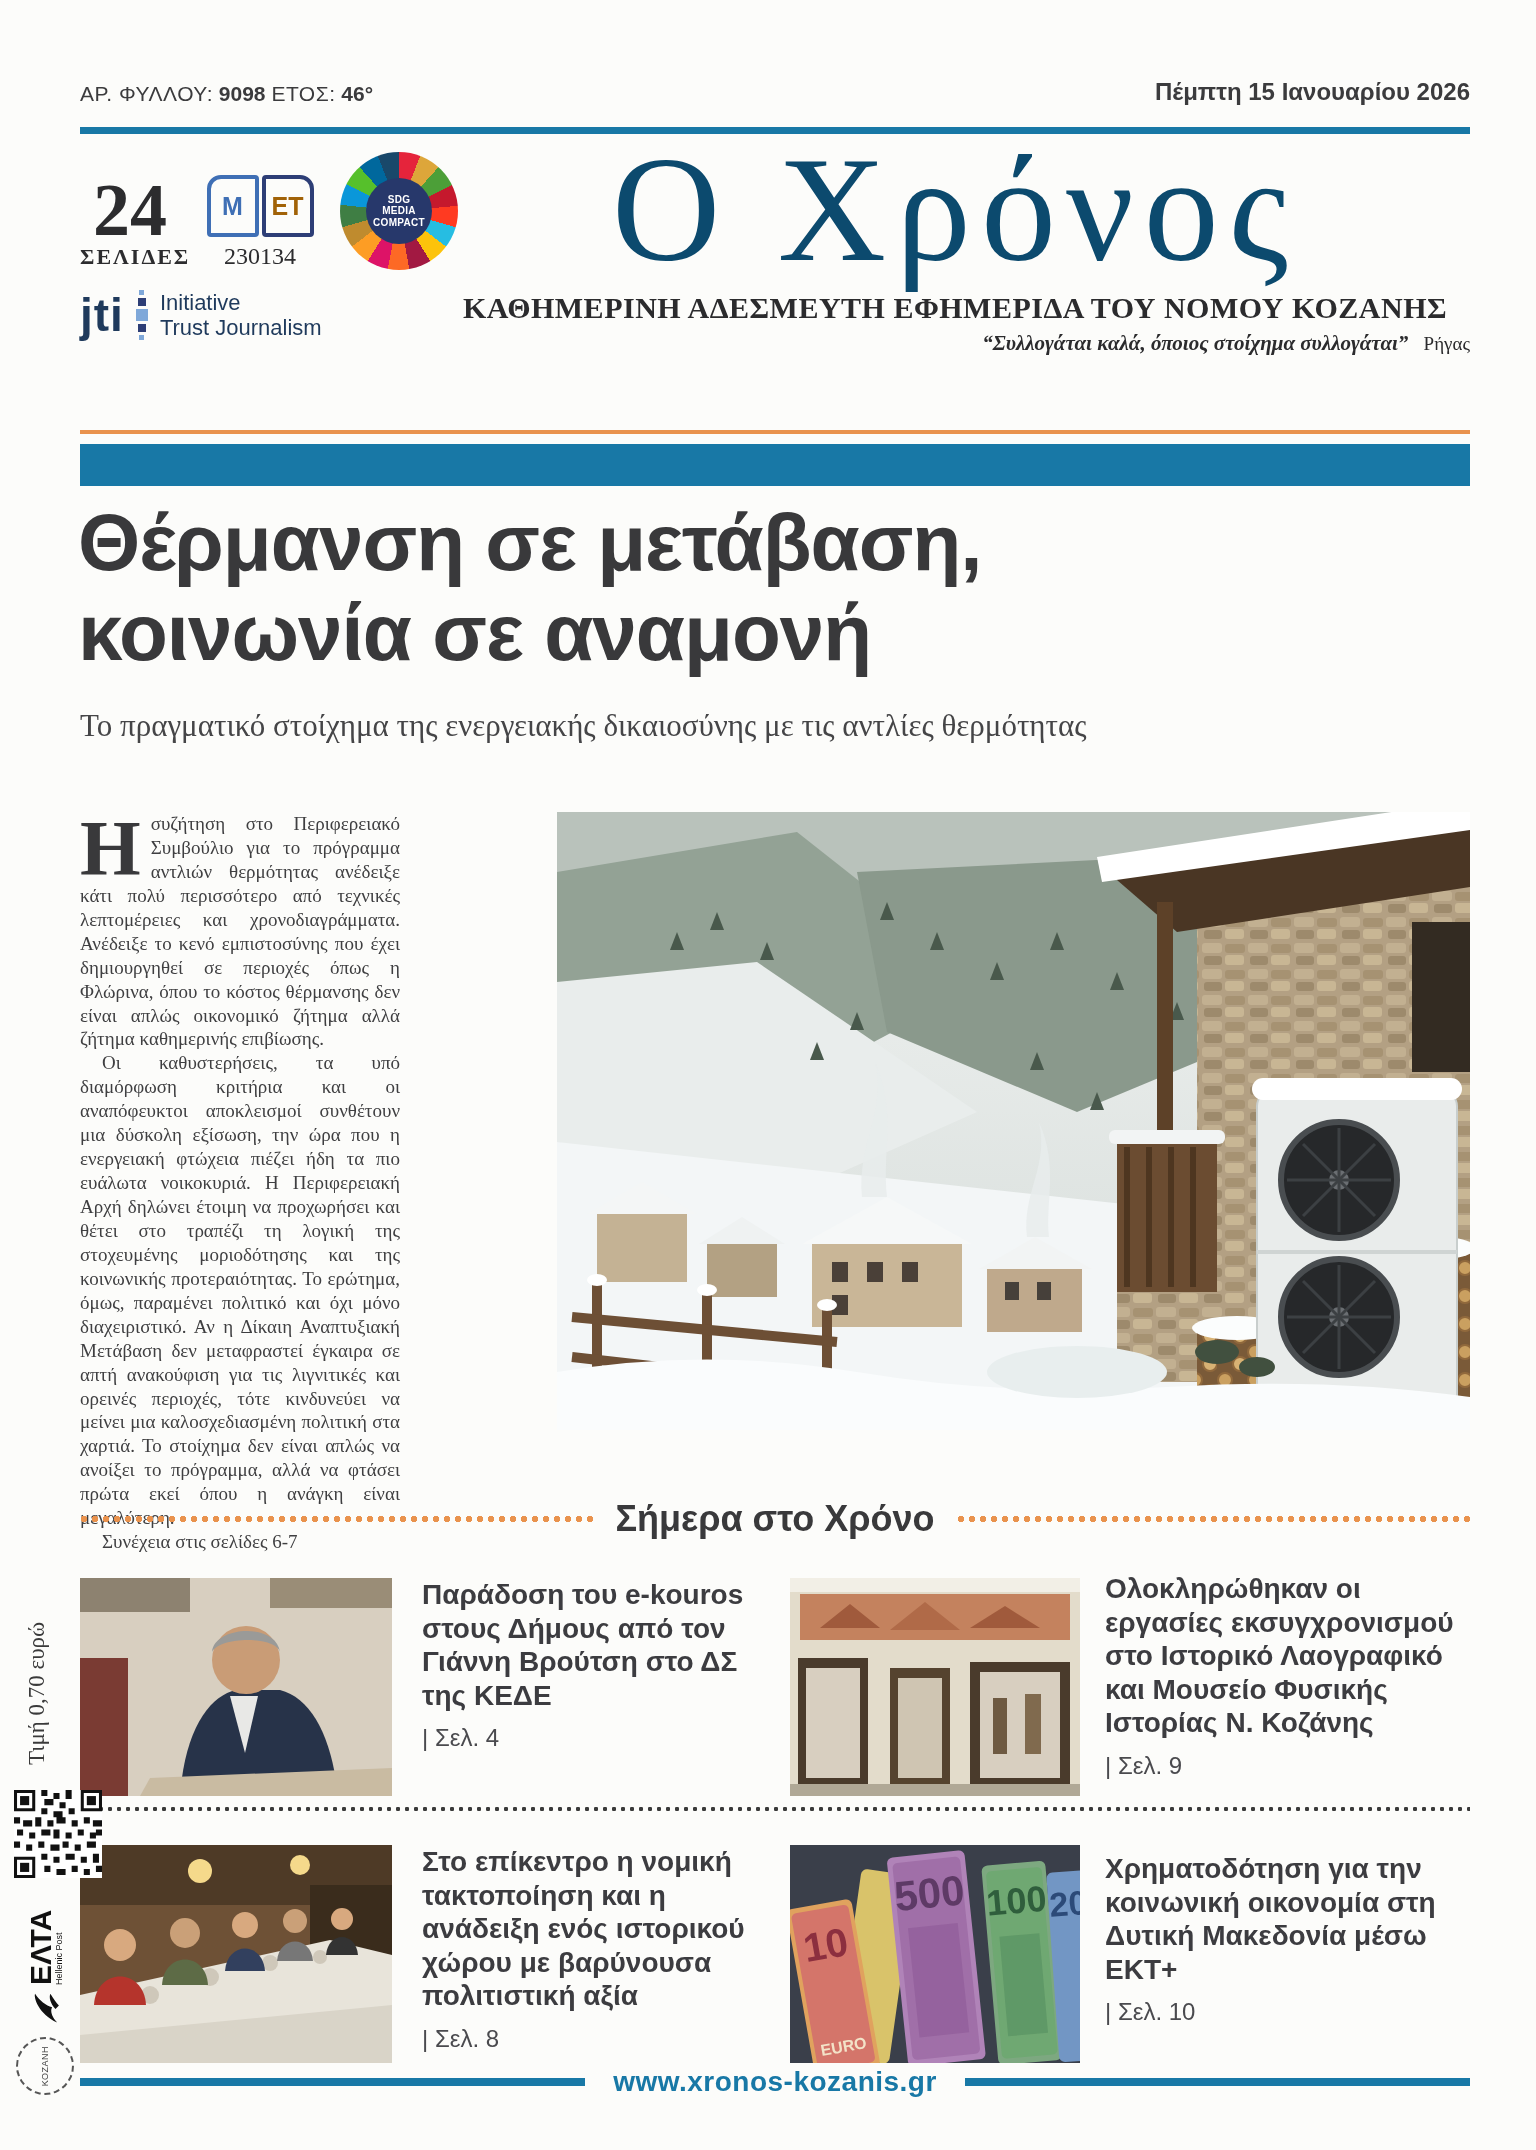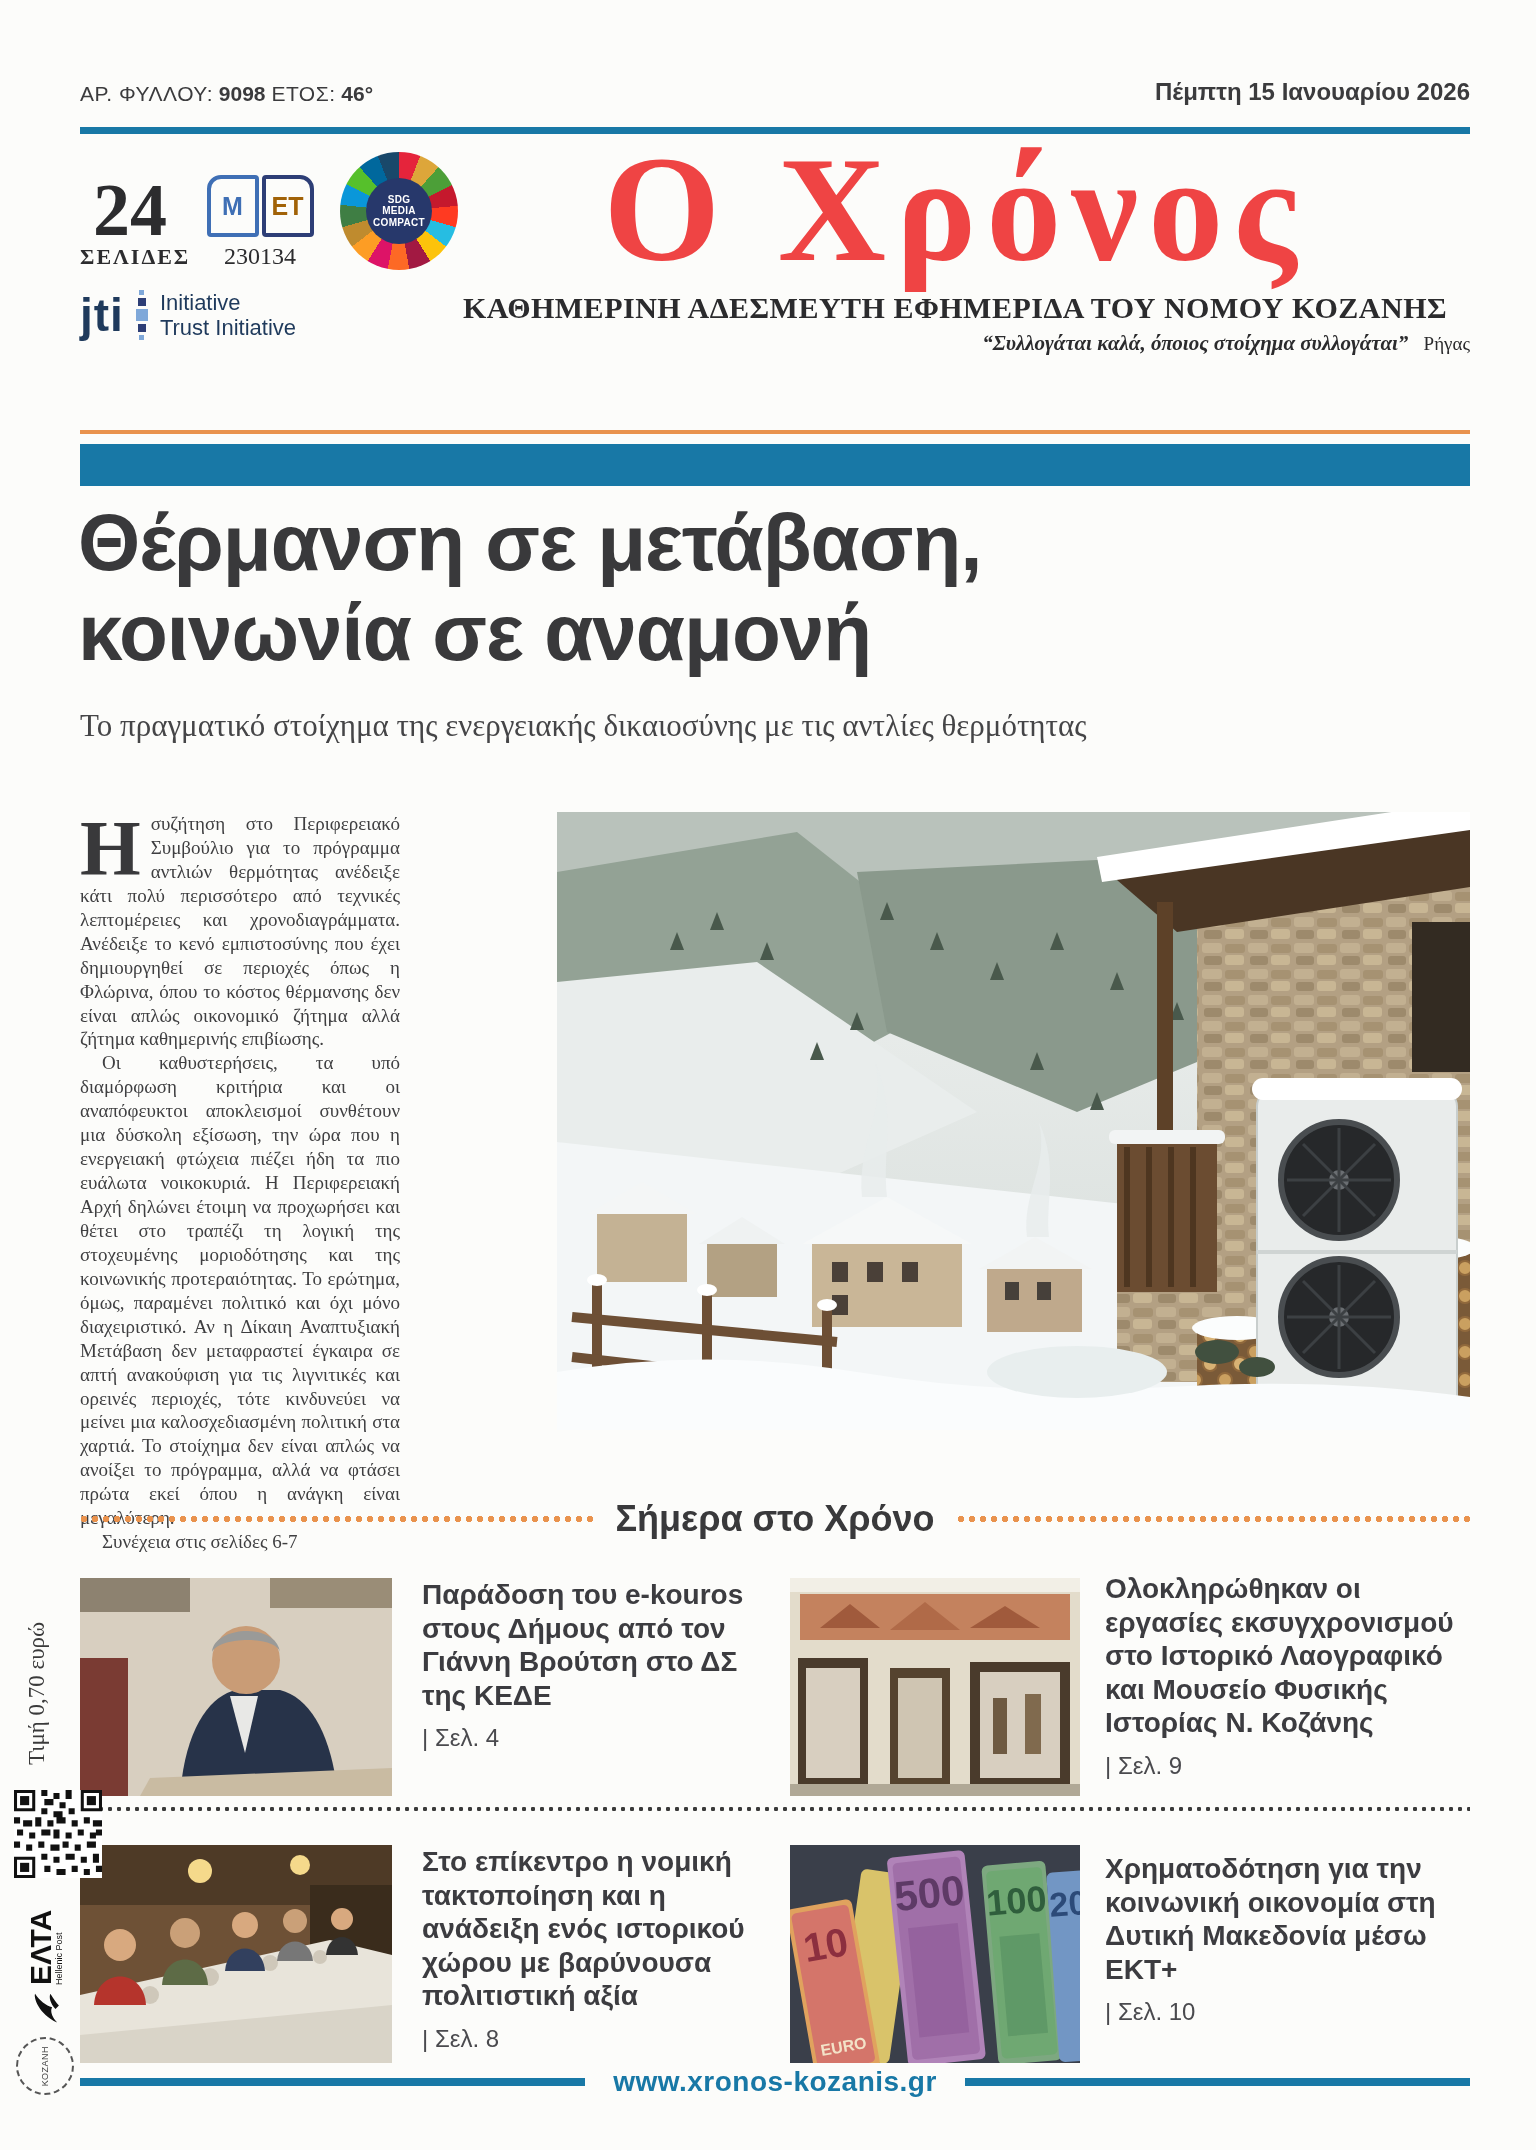--- a/index.html
+++ b/index.html
@@ -38,21 +38,21 @@
   .jti-dots{display:flex;flex-direction:column;align-items:center;gap:3px;}
   .jti-dots i{display:block;background:#2d3e76;}
   .jti-dots i:nth-child(1){width:5px;height:5px;background:#7fa8d9;}
   .jti-dots i:nth-child(2){width:8px;height:8px;}
   .jti-dots i:nth-child(3){width:12px;height:12px;background:#7fa8d9;}
   .jti-dots i:nth-child(4){width:8px;height:8px;}
   .jti-dots i:nth-child(5){width:5px;height:5px;background:#7fa8d9;}
   .jti-text{color:var(--navy);font-size:22px;line-height:1.15;}
 
   .brand-right{position:absolute;left:440px;right:66px;top:138px;text-align:center;}
-  .masthead{font-family:"Liberation Serif",serif;font-weight:700;font-size:150px;line-height:.95;color:#ef4444;letter-spacing:10px;}
+  .masthead{font-family:"Liberation Serif",serif;font-weight:400;font-size:150px;line-height:.95;color:#0c4a6e;letter-spacing:10px;}
   .tagline{font-family:"Liberation Serif",serif;font-weight:700;font-size:30px;color:#2b2b2d;letter-spacing:.5px;margin-top:10px;}
   .quoteline{font-family:"Liberation Serif",serif;font-size:21px;color:#2b2b2d;text-align:right;margin-top:6px;}
   .quoteline .q{font-style:italic;font-weight:700;}
   .quoteline .a{font-style:normal;font-weight:400;font-size:19px;margin-left:10px;}
 
   .orange-rule{position:absolute;left:80px;right:66px;top:430px;height:4px;background:var(--accent-orange);}
   .blue-band{position:absolute;left:80px;right:66px;top:444px;height:42px;background:var(--accent-blue);}
 
   
   .headline{position:absolute;left:78px;top:498px;width:1300px;color:#39393b;font-weight:800;font-size:80px;line-height:1.12;letter-spacing:-1px;}
@@ -130,21 +130,21 @@
       <div class="jti-abbr">jti</div>
       <div class="jti-dots">
           <i></i>
           <i></i>
           <i></i>
           <i></i>
           <i></i>
         </div>
       <div class="jti-text">
         <div>Initiative</div>
-        <div>Trust Initiative</div>
+        <div>Trust Journalism</div>
       </div>
     </div>
   </div>
 
   <div class="brand-right">
     <div class="masthead">Ο Χρόνος</div>
     <div class="tagline">ΚΑΘΗΜΕΡΙΝΗ ΑΔΕΣΜΕΥΤΗ ΕΦΗΜΕΡΙΔΑ ΤΟΥ ΝΟΜΟΥ ΚΟΖΑΝΗΣ</div>
     <div class="quoteline">
       <span class="q">“Συλλογάται καλά, όποιος στοίχημα συλλογάται”</span>
       <span class="a">Ρήγας</span>

